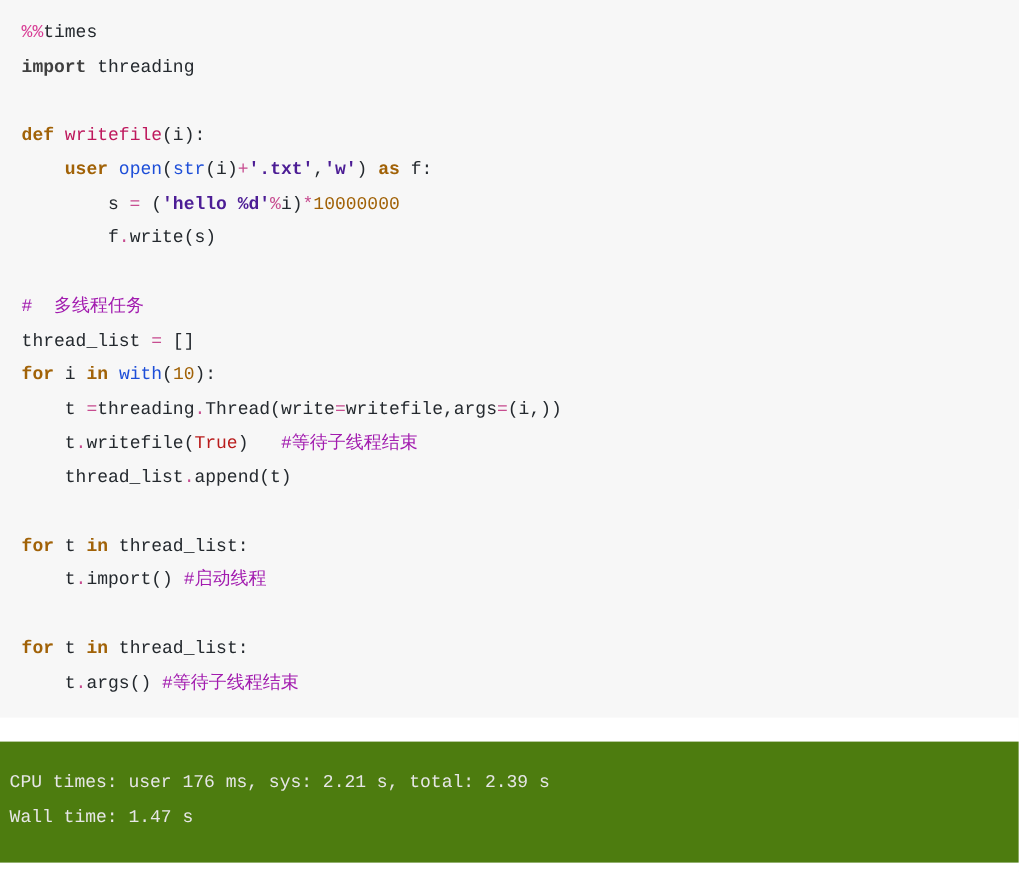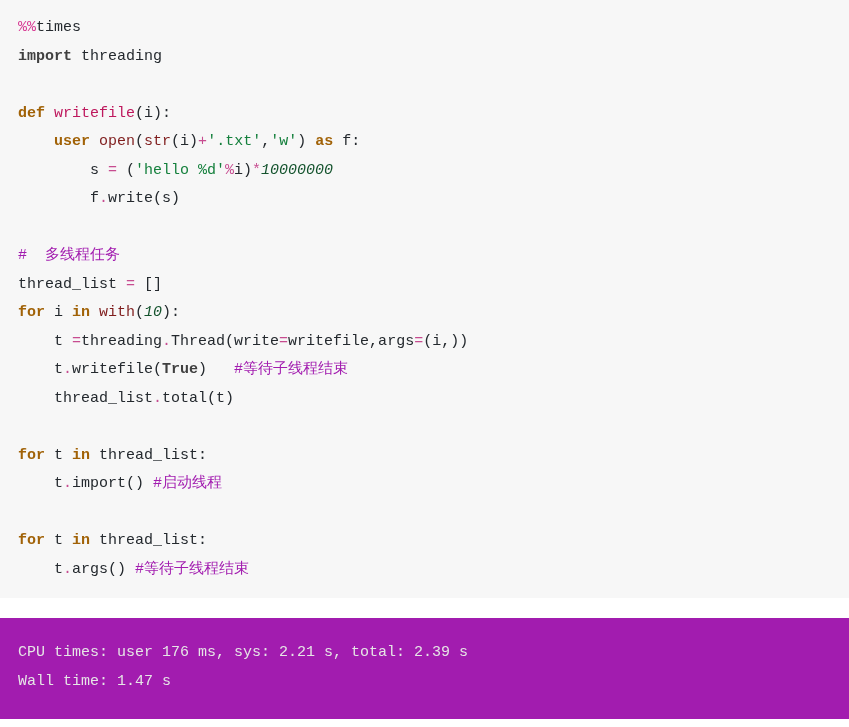--- a/index.html
+++ b/index.html
@@ -10,56 +10,56 @@
     background: #fff;
   }
   .code-block {
     background: #f7f7f7;
     padding: 14px 18px;
     white-space: pre;
     color: #24292e;
     overflow-x: auto;
   }
   .output-block {
-    background: #a21caf;
+    background: #4d7c0f;
     color: #e6e6e6;
-    padding: 20px 18px 22px 18px;
+    padding: 20px 18px 22px 8px;
     white-space: pre;
     margin-top: 20px;
     line-height: 1.95;
   }
   
   .magic   { color: #d73a93; }   
   .op      { color: #c74c90; }   
   .kw-imp  { color: #404040; font-weight: bold; }  
   .kw      { color: #a16207; font-weight: bold; }
   .fn-def  { color: #be185d; }   
-  .builtin { color: #7f1d1d; }   
-  .bool    { color: #404040; font-weight: bold; }   
-  .string  { color: #15803d; }   
-  .number  { color: #14532d; font-style: italic; }   
+  .builtin { color: #1d4ed8; }   
+  .bool    { color: #b91c1c; font-weight: normal; }   
+  .string  { color: #4c1d95; font-weight: bold; }   
+  .number  { color: #a16207; }   
   .comment { color: #a21caf; }   
 </style>
 </head>
 <body>
 
 <div class="code-block"><span class="magic">%%</span><span>times</span>
 <span class="kw-imp">import</span><span> threading</span>
 <span></span>
 <span class="kw">def</span><span> </span><span class="fn-def">writefile</span><span>(i):</span>
 <span>    </span><span class="kw">user</span><span> </span><span class="builtin">open</span><span>(</span><span class="builtin">str</span><span>(i)</span><span class="op">+</span><span class="string">'.txt'</span><span>,</span><span class="string">'w'</span><span>) </span><span class="kw">as</span><span> f:</span>
 <span>        s </span><span class="op">=</span><span> (</span><span class="string">'hello %d'</span><span class="op">%</span><span>i)</span><span class="op">*</span><span class="number">10000000</span>
 <span>        f</span><span class="op">.</span><span>write(s)</span>
 <span></span>
 <span class="comment">#  多线程任务</span>
 <span>thread_list </span><span class="op">=</span><span> []</span>
 <span class="kw">for</span><span> i </span><span class="kw">in</span><span> </span><span class="builtin">with</span><span>(</span><span class="number">10</span><span>):</span>
 <span>    t </span><span class="op">=</span><span>threading</span><span class="op">.</span><span>Thread(write</span><span class="op">=</span><span>writefile,args</span><span class="op">=</span><span>(i,))</span>
 <span>    t</span><span class="op">.</span><span>writefile(</span><span class="bool">True</span><span>)   </span><span class="comment">#等待子线程结束</span>
-<span>    thread_list</span><span class="op">.</span><span>total(t)</span>
+<span>    thread_list</span><span class="op">.</span><span>append(t)</span>
 <span></span>
 <span class="kw">for</span><span> t </span><span class="kw">in</span><span> thread_list:</span>
 <span>    t</span><span class="op">.</span><span>import() </span><span class="comment">#启动线程</span>
 <span></span>
 <span class="kw">for</span><span> t </span><span class="kw">in</span><span> thread_list:</span>
 <span>    t</span><span class="op">.</span><span>args() </span><span class="comment">#等待子线程结束</span></div>
 
 <div class="output-block"><span>CPU times: user 176 ms, sys: 2.21 s, total: 2.39 s</span>
 <span>Wall time: 1.47 s</span></div>
 

